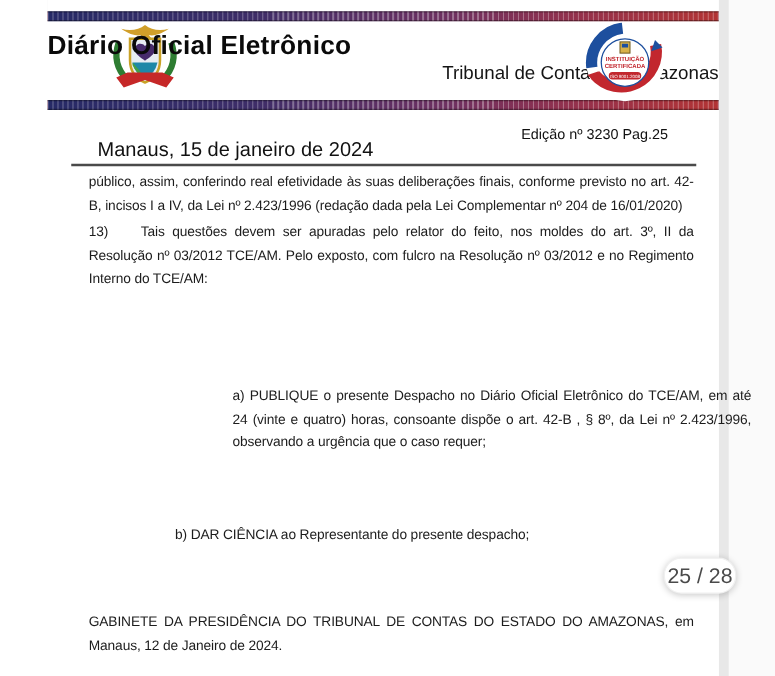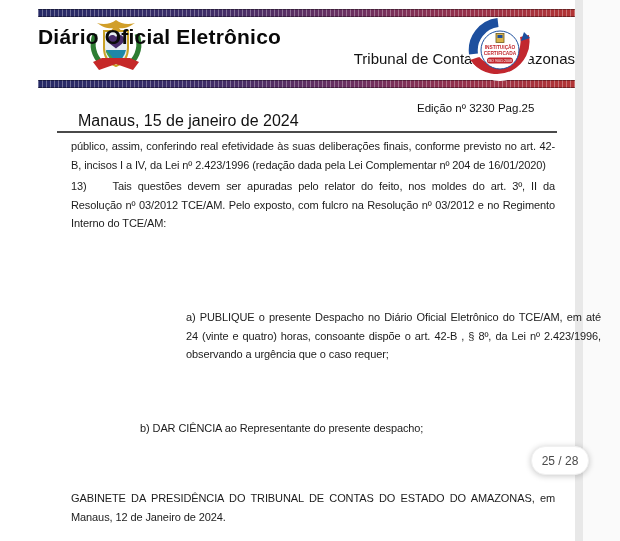--- a/index.html
+++ b/index.html
@@ -63,21 +63,21 @@
   .closing .b { font-weight:normal; }
 
   .sp26 { display:inline-block; width:26px; }
   .sp12 { display:inline-block; width:12px; }
 
   .page-pill {
     left:531px; top:446px; width:56px; height:27px; z-index:10;
     background:#fff; border:1px solid #f0f0f0; border-radius:14px;
     box-shadow:0 1px 6px rgba(0,0,0,0.22);
     display:flex; align-items:center; justify-content:center;
-    font-size:12px; color:#4a4a4a;
+    font-size:17px; color:#4a4a4a;
   }
 </style>
 </head>
 <body>
 
 <div class="abs bg-right"></div>
 <div class="abs scroll-track"></div>
 <div class="abs band-top"></div>
 
 <div class="abs page">

